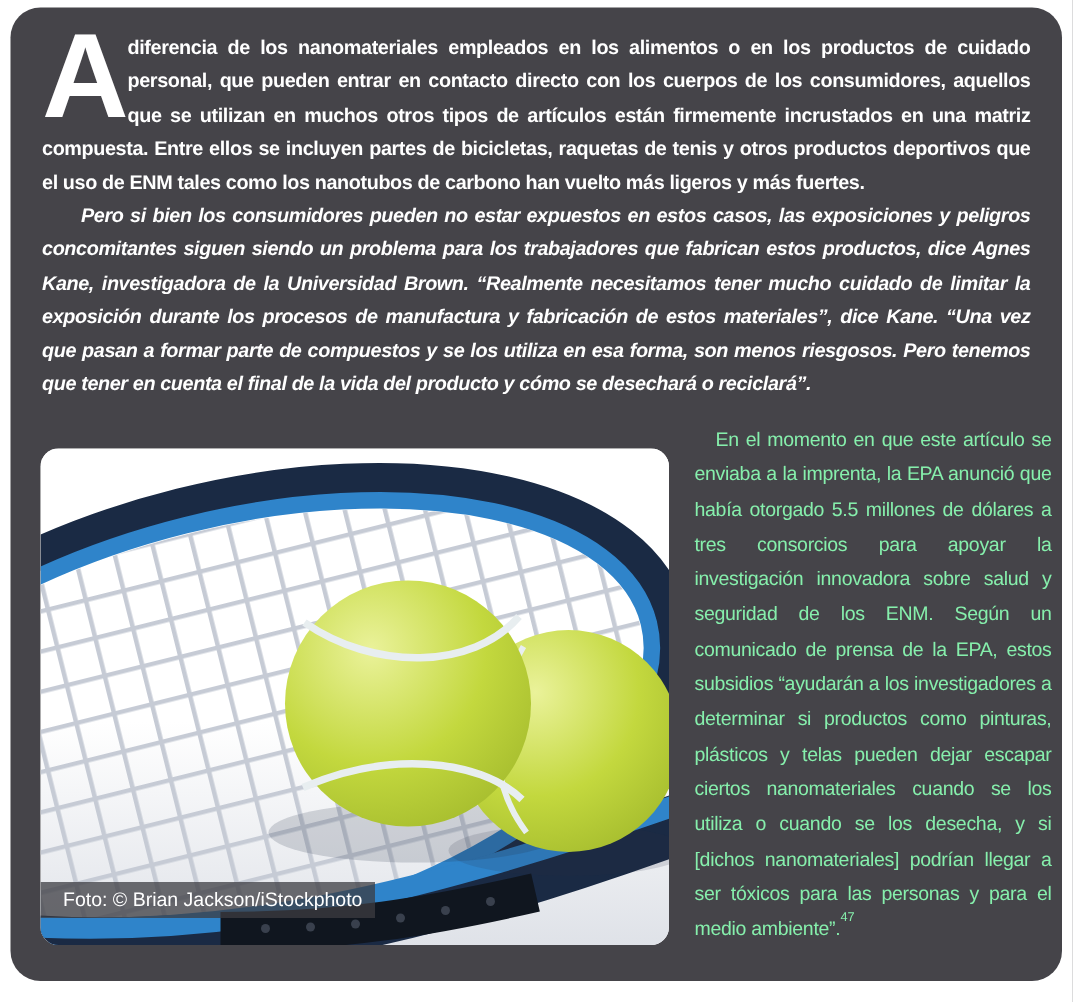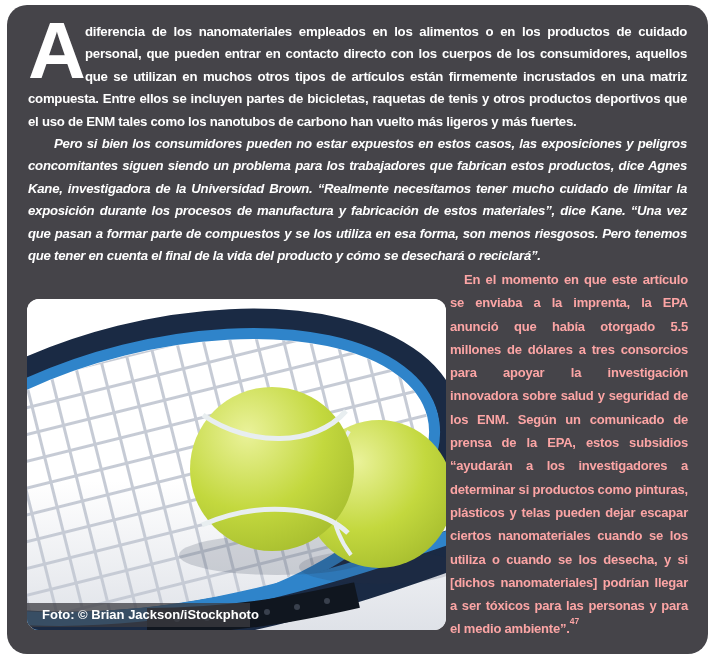--- a/index.html
+++ b/index.html
@@ -39,23 +39,23 @@
     font-size: 80px;
     line-height: 60px;
     font-weight: bold;
     color: #ffffff;
     overflow: visible;
   }
   .col-right {
     position: absolute;
     left: 443px; top: 263px;
     width: 238px;
-    margin: 0;
-    color: #fca5a5;
-    font-weight: bold;
+    margin: 13px;
+    color: #86efac;
+    font-weight: normal;
     font-size: 13px;
     line-height: 23.3px;
     letter-spacing: -0.2px;
     text-align: justify;
     text-indent: 14px;
   }
   .col-right sup {
     font-size: 8.5px;
     line-height: 0;
     position: relative;
@@ -66,29 +66,29 @@
     position: absolute;
     left: 20px; top: 294px;
     width: 419px; height: 331px;
     border-radius: 12px;
     overflow: hidden;
     background: #ffffff;
   }
   .photo svg { display: block; }
   .photo-credit {
     position: absolute;
-    left: 0; bottom: 3px;
+    left: 0; bottom: 18px;
     width: 223px; height: 24px;
     box-sizing: border-box;
     padding-left: 15px;
     background: rgba(60, 60, 66, 0.75);
     color: #ffffff;
     font-size: 13px;
     line-height: 24px;
-    font-weight: bold;
+    font-weight: normal;
     white-space: nowrap;
   }
 </style>
 </head>
 <body>
 
 <div class="page">
   <div class="panel">
 
     <div class="panel-inner">

